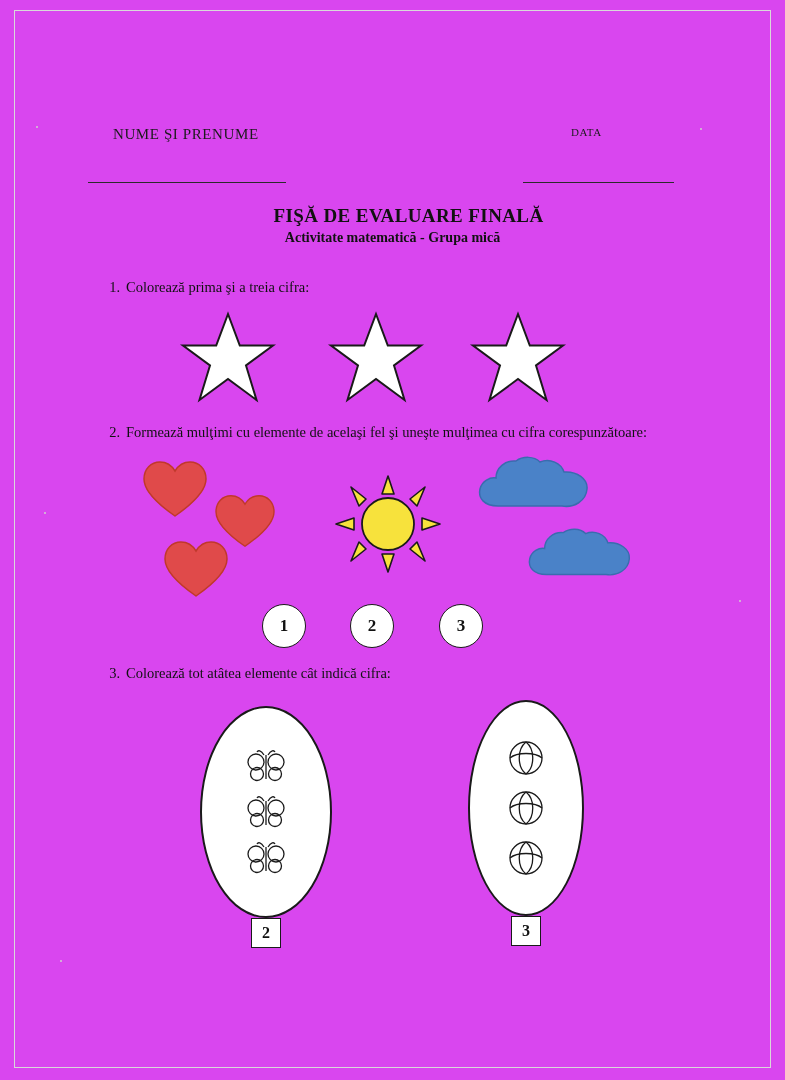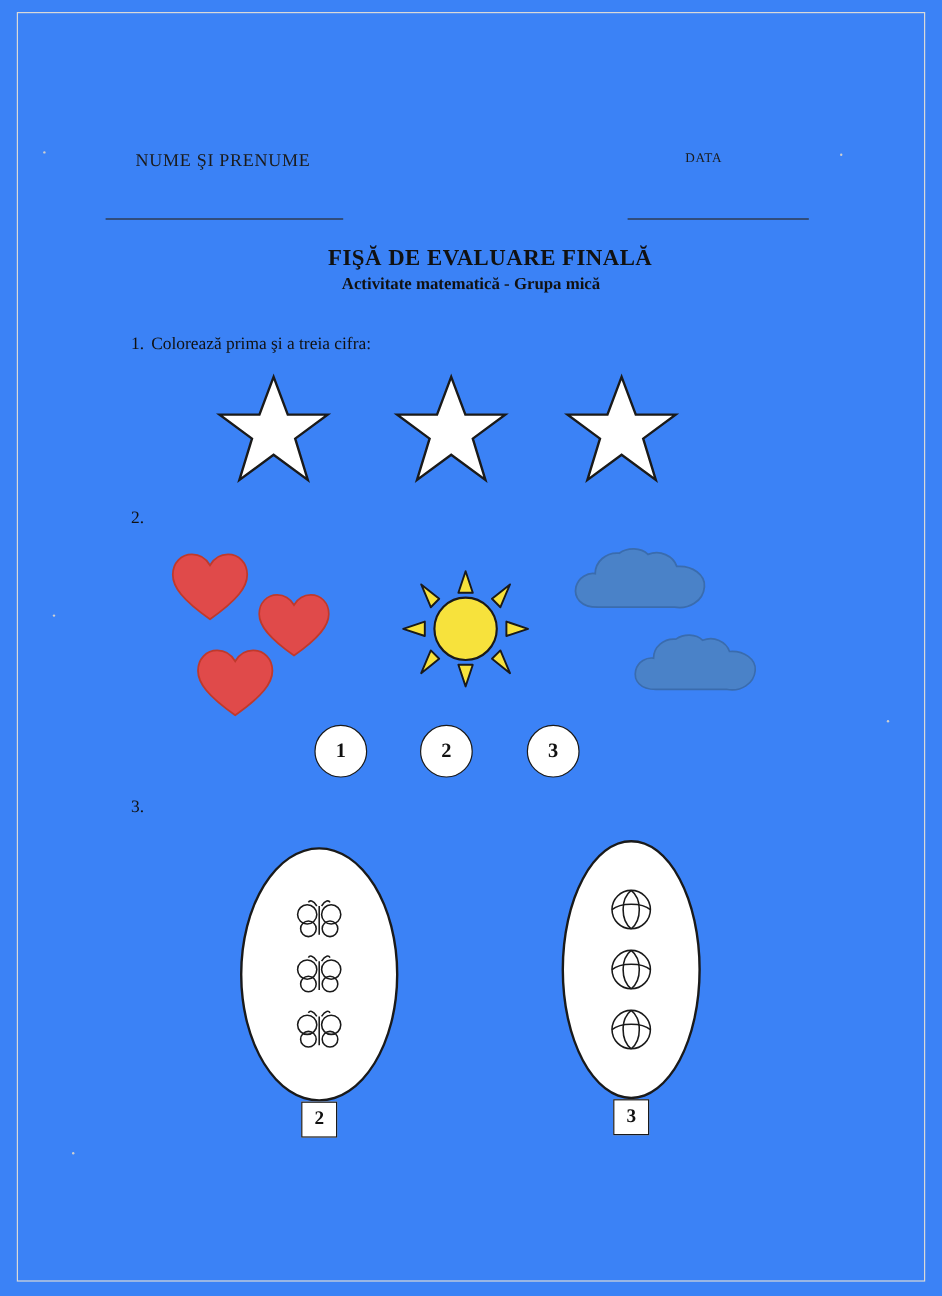--- a/index.html
+++ b/index.html
@@ -7,21 +7,21 @@
     padding: 0;
     background: #ffffff;
   }
   body {
     font-family: "Liberation Serif", serif;
   }
   .page {
     position: relative;
     width: 785px;
     height: 1080px;
-    background: #3b82f6;
+    background: #d946ef;
     overflow: hidden;
   }
   
   .scan-edge {
     position: absolute;
     left: 14px; top: 10px;
     width: 757px; height: 1058px;
     border: 1px solid #d9d9d9;
     box-sizing: border-box;
     pointer-events: none;
@@ -198,20 +198,21 @@
     <svg class="star-svg" style="left:148px;" width="120" height="96" viewBox="0 0 100 96">
       <polygon points="50,4 61.8,35.5 95,35.5 68,55.5 78.5,90 50,69 21.5,90 32,55.5 5,35.5 38.2,35.5" fill="#ffffff" stroke="#1a1a1a" stroke-width="2"></polygon>
     </svg>
     <svg class="star-svg" style="left:290px;" width="120" height="96" viewBox="0 0 100 96">
       <polygon points="50,4 61.8,35.5 95,35.5 68,55.5 78.5,90 50,69 21.5,90 32,55.5 5,35.5 38.2,35.5" fill="#ffffff" stroke="#1a1a1a" stroke-width="2"></polygon>
     </svg>
   </div>
 
   <div class="task task2">
     <span class="num">2.</span>
+    <span class="txt">Formează mulţimi cu elemente de acelaşi fel şi uneşte mulţimea cu cifra corespunzătoare:</span>
   </div>
 
   <div class="objects">
 
     <svg class="obj" style="left:20px; top:6px;" width="70" height="62" viewBox="0 0 70 62">
       <path d="M35,58 C12,42 4,31 4,21 C4,11 11,4 20,4 C27,4 32,8 35,13 C38,8 43,4 50,4 C59,4 66,11 66,21 C66,31 58,42 35,58 Z" fill="#e04a4a" stroke="#c0392b" stroke-width="1.5"></path>
     </svg>
     <svg class="obj" style="left:92px; top:40px;" width="66" height="58" viewBox="0 0 70 62">
       <path d="M35,58 C12,42 4,31 4,21 C4,11 11,4 20,4 C27,4 32,8 35,13 C38,8 43,4 50,4 C59,4 66,11 66,21 C66,31 58,42 35,58 Z" fill="#e04a4a" stroke="#c0392b" stroke-width="1.5"></path>
     </svg>
@@ -242,20 +243,21 @@
   </div>
 
   <div class="digits">
     <div class="digit-circle" style="left:0px;">1</div>
     <div class="digit-circle" style="left:88px;">2</div>
     <div class="digit-circle" style="left:177px;">3</div>
   </div>
 
   <div class="task task3">
     <span class="num">3.</span>
+    <span class="txt">Colorează tot atâtea elemente cât indică cifra:</span>
   </div>
 
   <div class="ovals">
 
     <div class="oval" style="left:20px; top:6px; width:132px; height:212px;">
       <div class="oval-items">
         <svg width="46" height="34" viewBox="0 0 46 34">
           <g fill="none" stroke="#1a1a1a" stroke-width="1.3">
             <circle cx="13" cy="13" r="8"></circle>
               <circle cx="33" cy="13" r="8"></circle>

